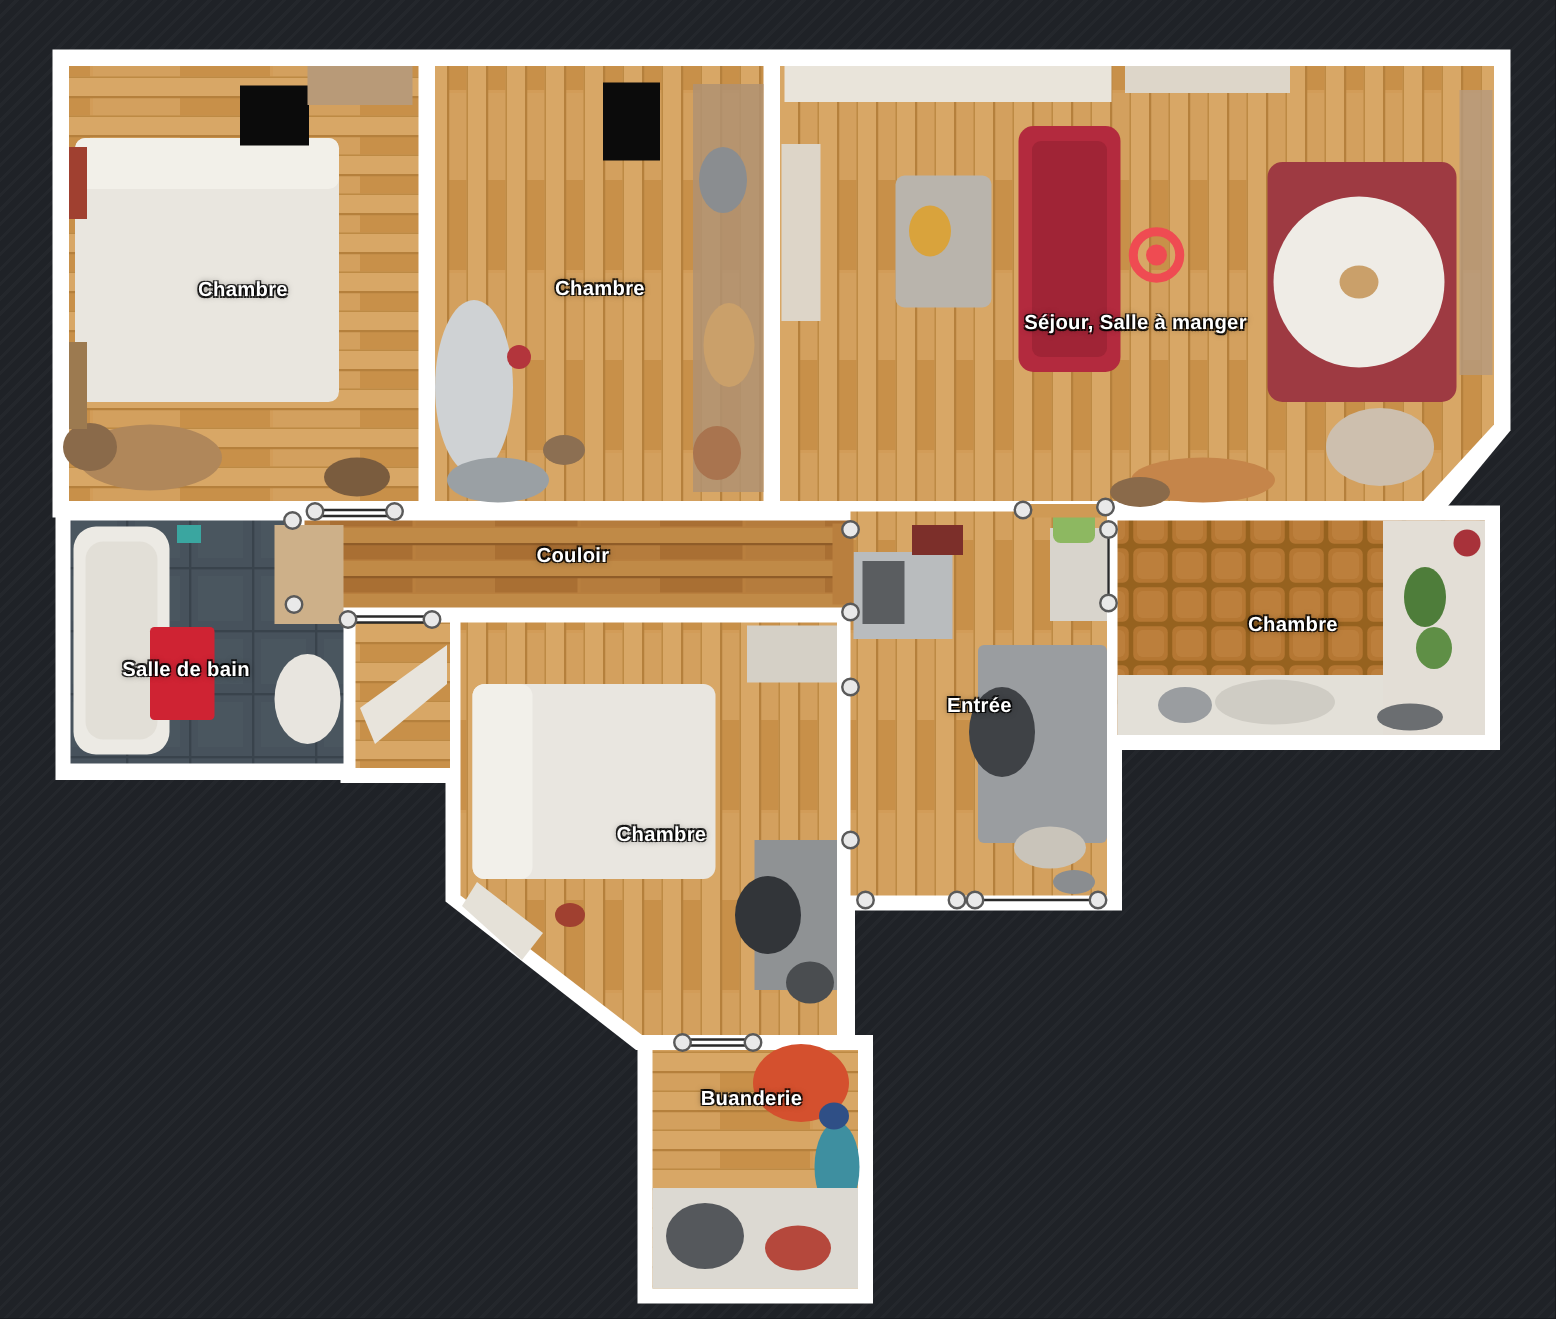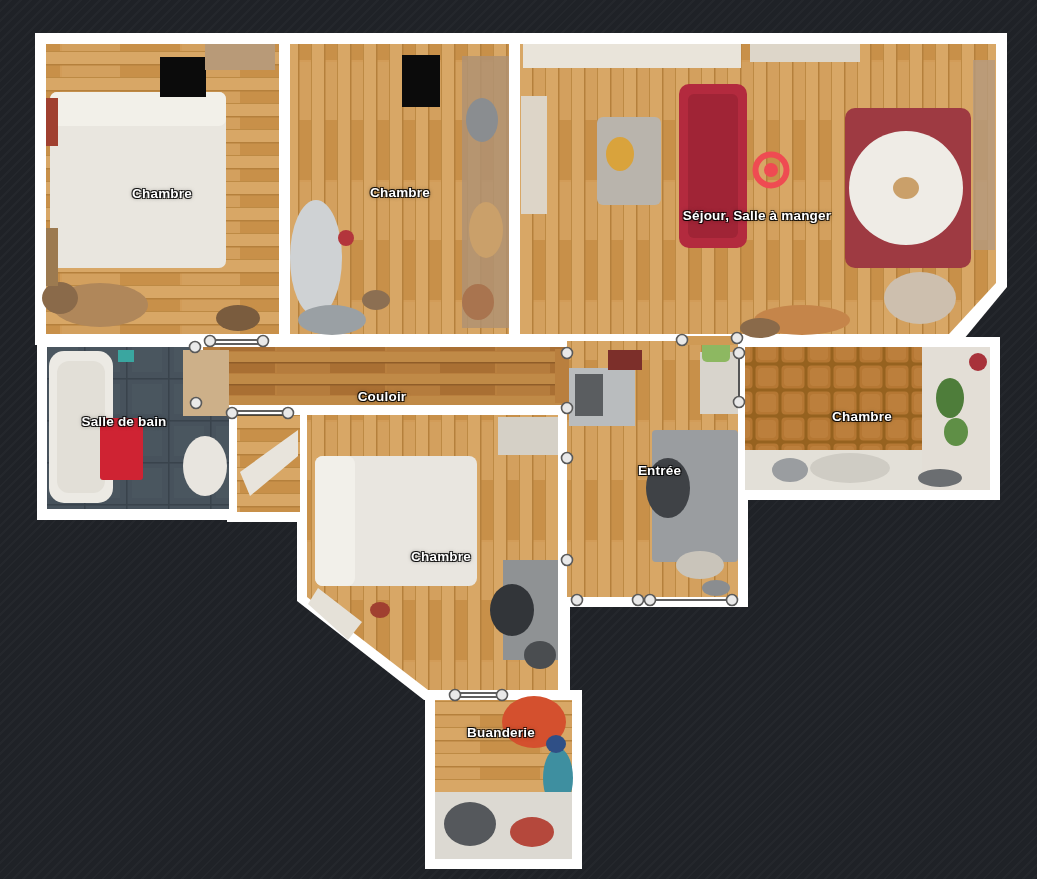--- a/index.html
+++ b/index.html
@@ -15,23 +15,23 @@
     position:absolute;transform:translate(-50%,-50%);
     color:#ffffff;font-size:13.5px;font-weight:bold;letter-spacing:.2px;white-space:nowrap;
     text-shadow:-1px -1px 0 rgba(0,0,0,.8), 1px -1px 0 rgba(0,0,0,.8),
                 -1px 1px 0 rgba(0,0,0,.8), 1px 1px 0 rgba(0,0,0,.8),
                  0 0 4px rgba(0,0,0,.55);
     pointer-events:none;
   }
   .lbl-chambre-1{left:162px;top:193px;}
   .lbl-chambre-2{left:400px;top:192px;}
   .lbl-sejour{left:757px;top:190px;margin-top:25px;}
-  .lbl-couloir{left:382px;top:396px;}
-  .lbl-sdb{left:124px;top:421px;}
-  .lbl-entree{left:653px;top:470px;padding-left:13px;}
+  .lbl-couloir{left:382px;top:370px;}
+  .lbl-sdb{left:124px;top:446px;}
+  .lbl-entree{left:653px;top:470px;}
   .lbl-cuisine{left:862px;top:416px;}
   .lbl-chambre-3{left:441px;top:556px;}
   .lbl-buanderie{left:501px;top:732px;}
 </style>
 </head>
 <body>
 
 <div id="stage">
   <svg id="plan-svg" width="1037" height="879" viewBox="0 0 1037 879">
     <defs>

